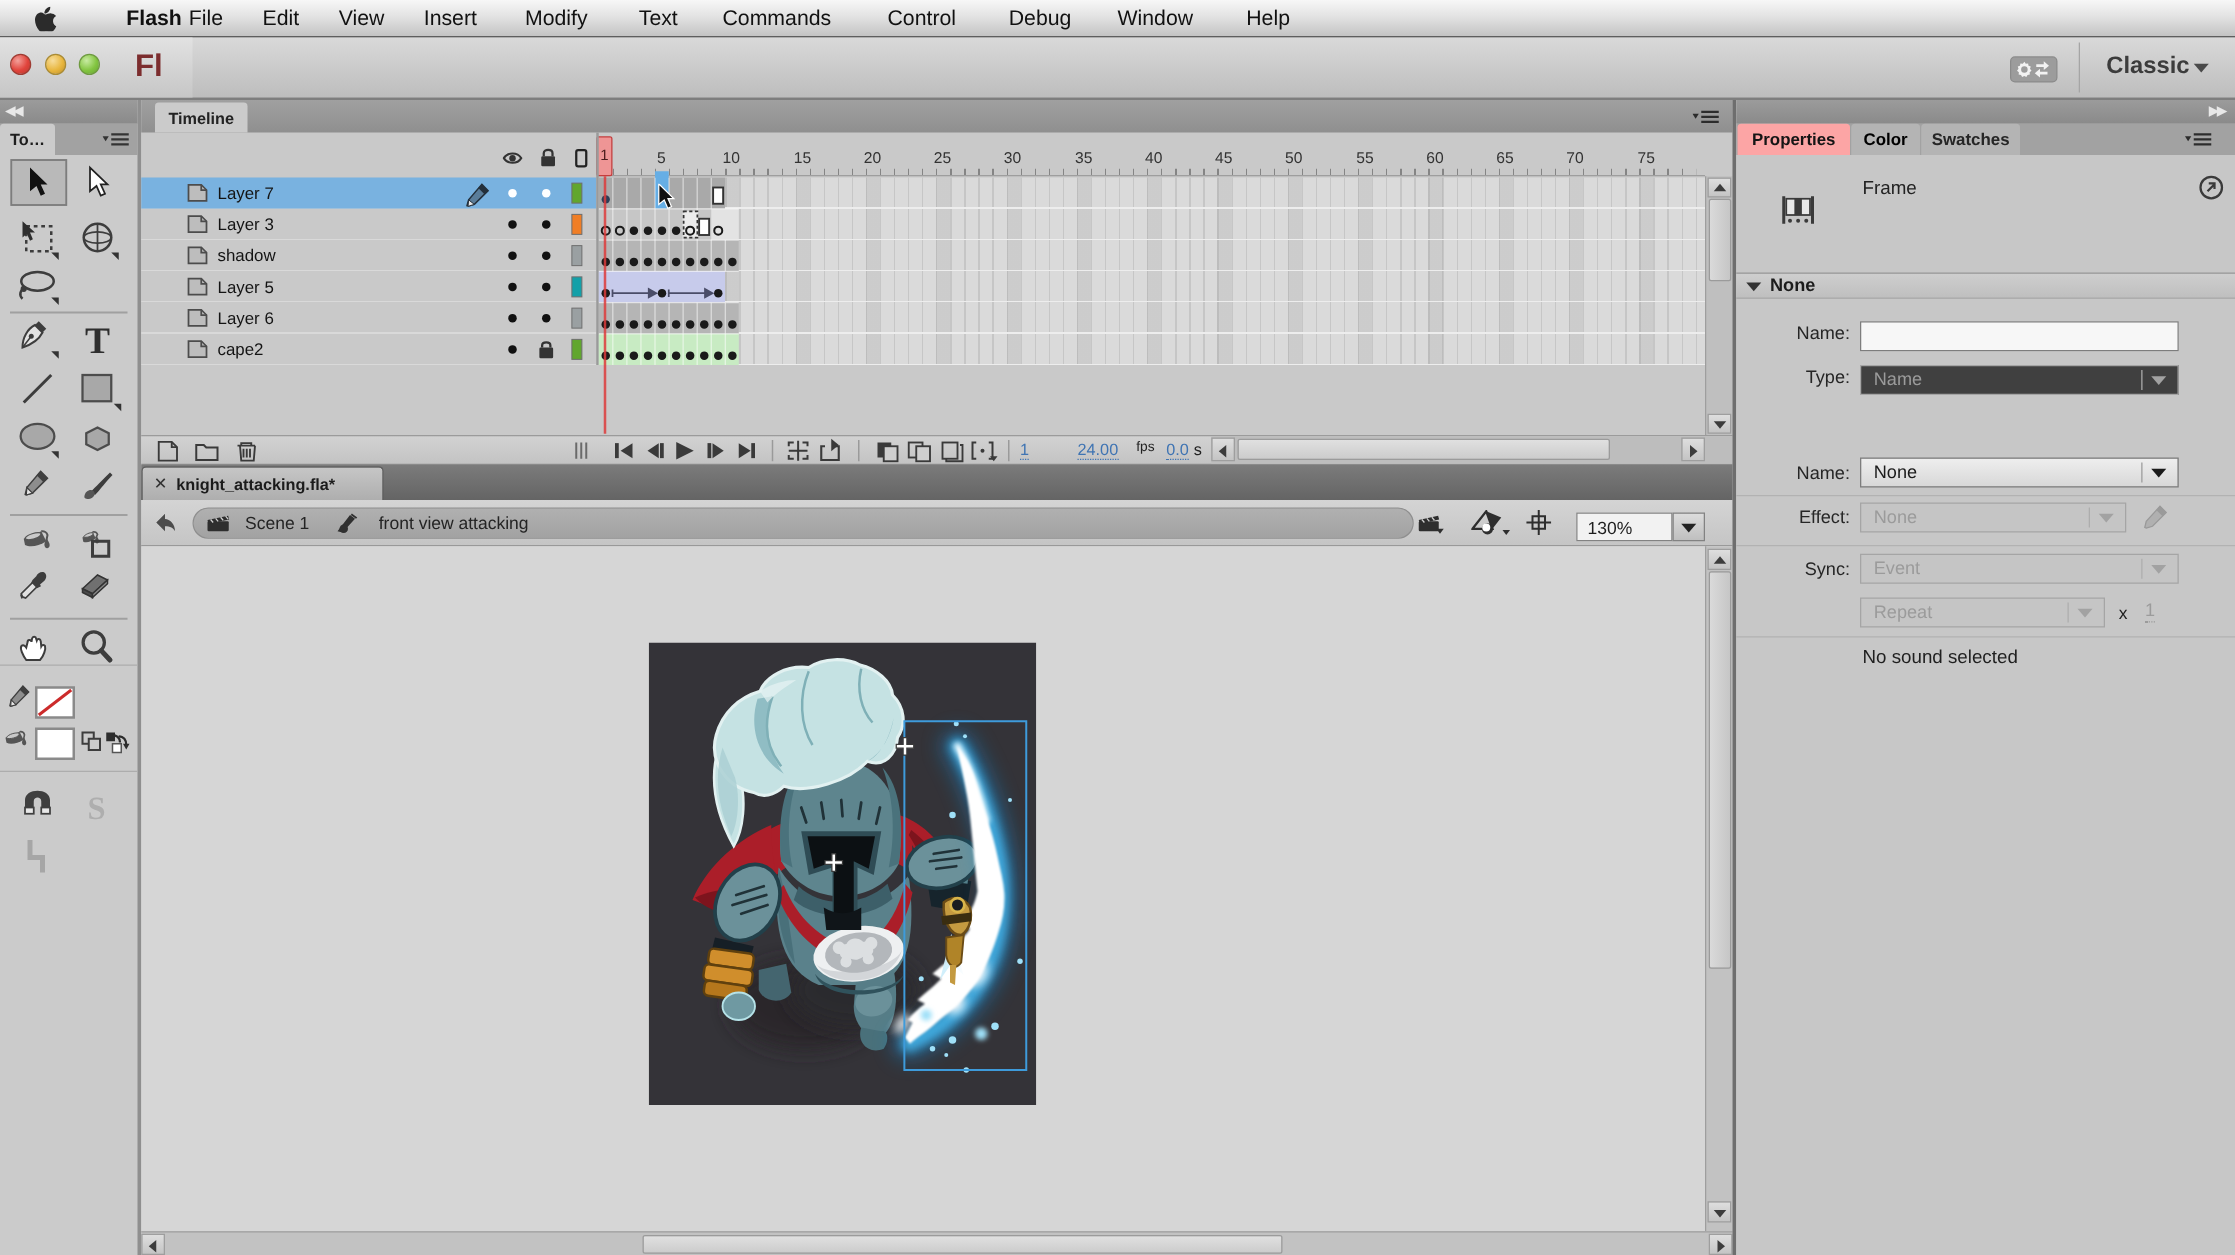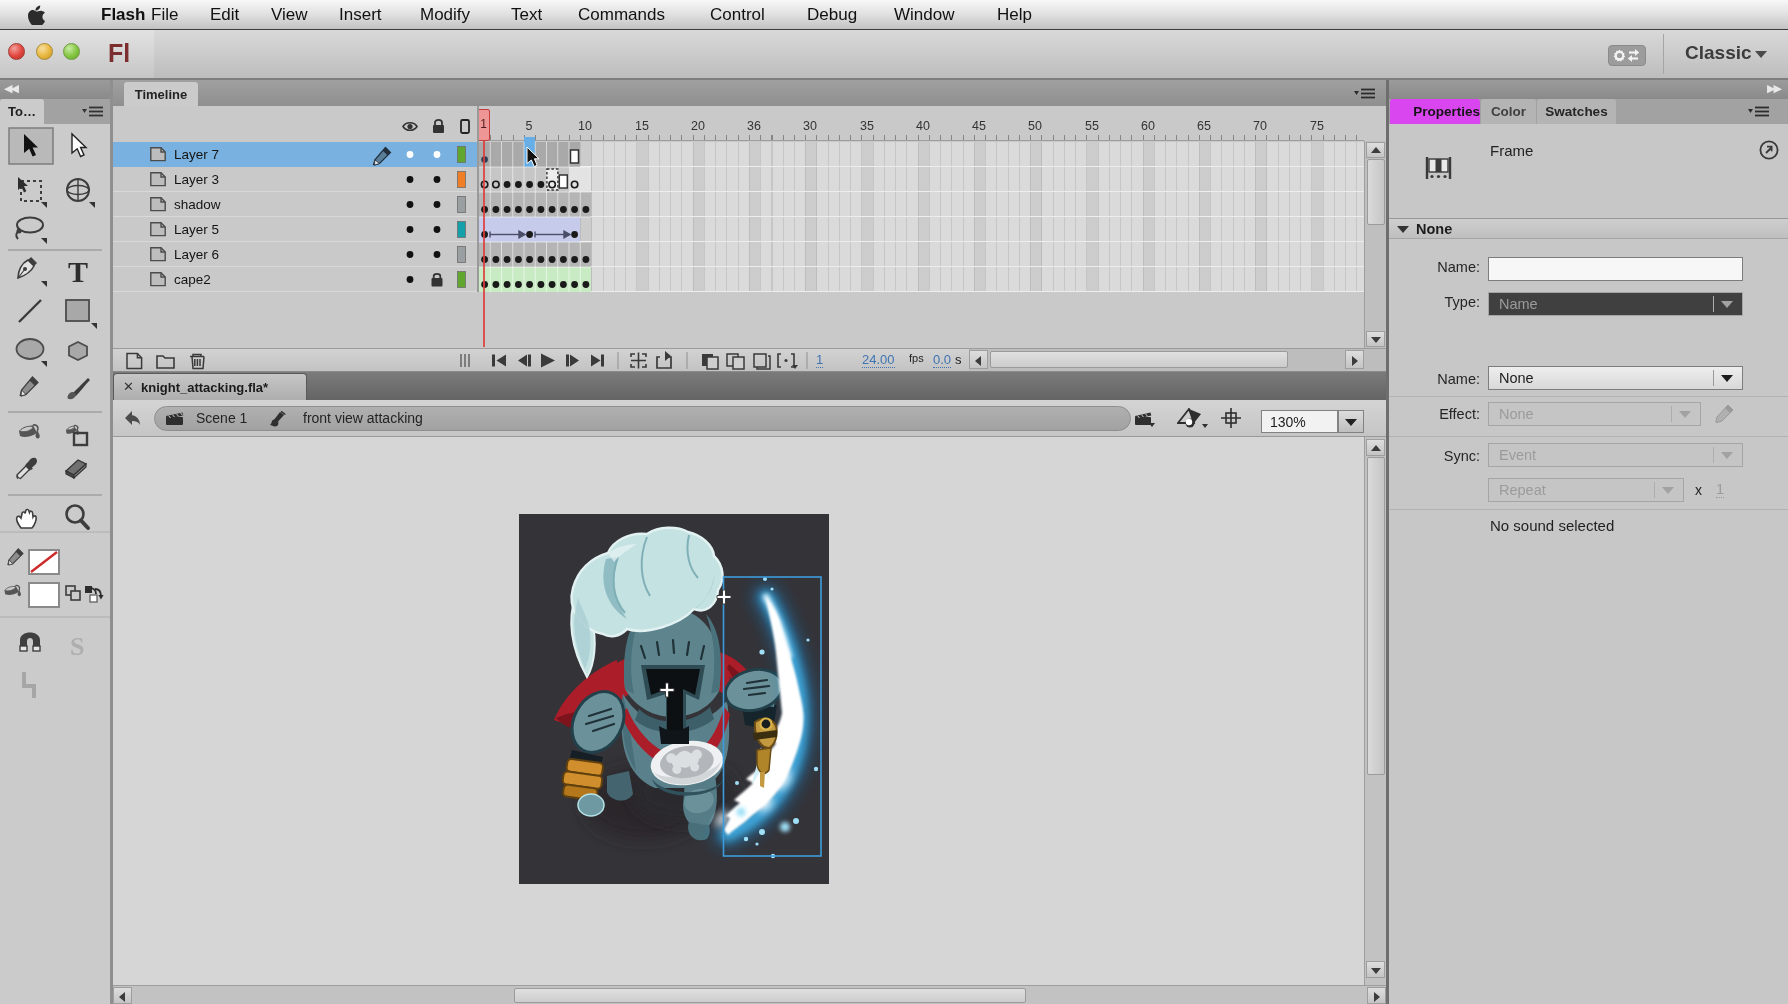--- a/index.html
+++ b/index.html
@@ -223,21 +223,21 @@
     <circle cx="8" cy="8.5" r="2.6" fill="#333"></circle>
     <rect x="31" y="7" width="11" height="8" rx="1" fill="#333"></rect>
     <path d="M33,7 V4.5 C33,1 40,1 40,4.5 V7" fill="none" stroke="#333" stroke-width="1.8"></path>
     <rect x="59" y="2" width="8" height="13" rx="1.5" fill="none" stroke="#222" stroke-width="1.8"></rect>
   </svg>
   <div class="abs" id="ruler" style="left:365px;top:26px;width:886px;height:35px;font-size:12.5px;color:#333;">
     <span class="abs" style="left:51px;top:13px;transform:translateX(-50%);">5</span>
     <span class="abs" style="left:107px;top:13px;transform:translateX(-50%);">10</span>
     <span class="abs" style="left:164px;top:13px;transform:translateX(-50%);">15</span>
     <span class="abs" style="left:220px;top:13px;transform:translateX(-50%);">20</span>
-    <span class="abs" style="left:276px;top:13px;transform:translateX(-50%);">36</span>
+    <span class="abs" style="left:276px;top:13px;transform:translateX(-50%);">25</span>
     <span class="abs" style="left:332px;top:13px;transform:translateX(-50%);">30</span>
     <span class="abs" style="left:389px;top:13px;transform:translateX(-50%);">35</span>
     <span class="abs" style="left:445px;top:13px;transform:translateX(-50%);">40</span>
     <span class="abs" style="left:501px;top:13px;transform:translateX(-50%);">45</span>
     <span class="abs" style="left:557px;top:13px;transform:translateX(-50%);">50</span>
     <span class="abs" style="left:614px;top:13px;transform:translateX(-50%);">55</span>
     <span class="abs" style="left:670px;top:13px;transform:translateX(-50%);">60</span>
     <span class="abs" style="left:726px;top:13px;transform:translateX(-50%);">65</span>
     <span class="abs" style="left:782px;top:13px;transform:translateX(-50%);">70</span>
     <span class="abs" style="left:839px;top:13px;transform:translateX(-50%);">75</span>
@@ -708,22 +708,22 @@
       </div>
   </div>
 </div>
 
 <div class="abs" style="left:1386px;top:80px;width:3px;height:924px;background:#6e6e6e;"></div>
 <div class="abs" id="props" style="left:1389px;top:80px;width:399px;height:924px;background:#c7c7c7;">
   <div class="abs" style="left:0;top:0;width:399px;height:19px;background:linear-gradient(#9b9b9b,#8a8a8a);">
     <span class="abs" style="left:378px;top:2px;font-size:11px;color:#e8e8e8;letter-spacing:-2px;">▶▶</span>
   </div>
   <div class="abs" style="left:0;top:19px;width:399px;height:25px;background:#a2a2a2;">
-    <div class="abs" style="left:1px;top:0;width:90px;height:25px;background:#d946ef;border-radius:3px 3px 0 0;font-size:13.5px;color:#151515;font-weight:bold;text-align:right;padding-top:5px;box-sizing:border-box;">Properties</div>
-    <div class="abs" style="left:92px;top:0;width:55px;height:25px;background:#b4b4b4;border-radius:3px 3px 0 0;font-size:13.5px;color:#404040;font-weight:bold;text-align:center;padding-top:5px;box-sizing:border-box;">Color</div>
+    <div class="abs" style="left:1px;top:0;width:90px;height:25px;background:#fca5a5;border-radius:3px 3px 0 0;font-size:13.5px;color:#151515;font-weight:bold;text-align:center;padding-top:5px;box-sizing:border-box;">Properties</div>
+    <div class="abs" style="left:92px;top:0;width:55px;height:25px;background:#b4b4b4;border-radius:3px 3px 0 0;font-size:13.5px;color:#000000;font-weight:bold;text-align:center;padding-top:5px;box-sizing:border-box;">Color</div>
     <div class="abs" style="left:148px;top:0;width:79px;height:25px;background:#b4b4b4;border-radius:3px 3px 0 0;font-size:13.5px;color:#262626;font-weight:bold;text-align:center;padding-top:5px;box-sizing:border-box;">Swatches</div>
     <svg class="abs" style="left:359px;top:7px;" width="22" height="12" viewBox="0 0 22 12">
         <path d="M0,3 l5,0 -2.5,4Z" fill="#2c2c2c"></path>
         <g stroke="#2c2c2c" stroke-width="1.8">
           <path d="M7,1.5 h14"></path>
           <path d="M7,5.5 h14"></path>
           <path d="M7,9.5 h14"></path>
         </g>
       </svg>
   </div>

